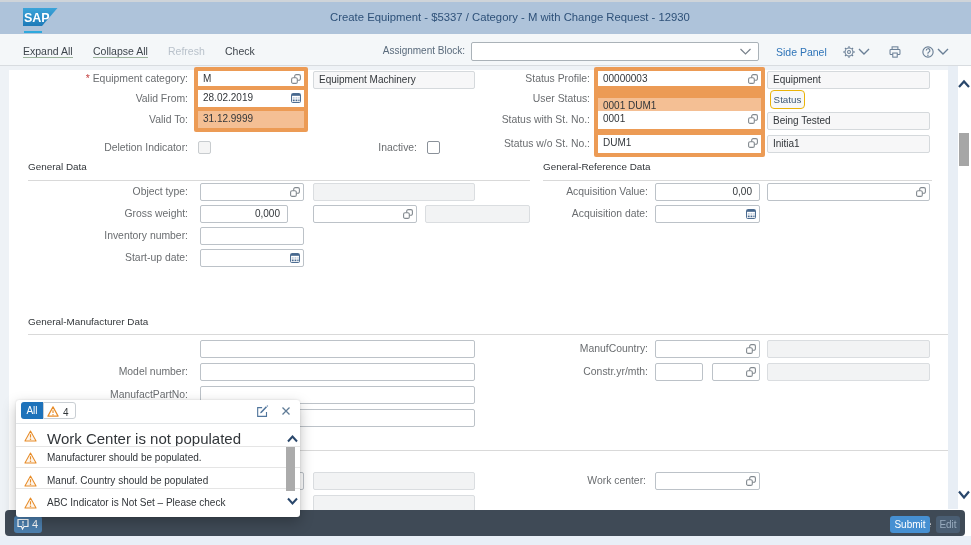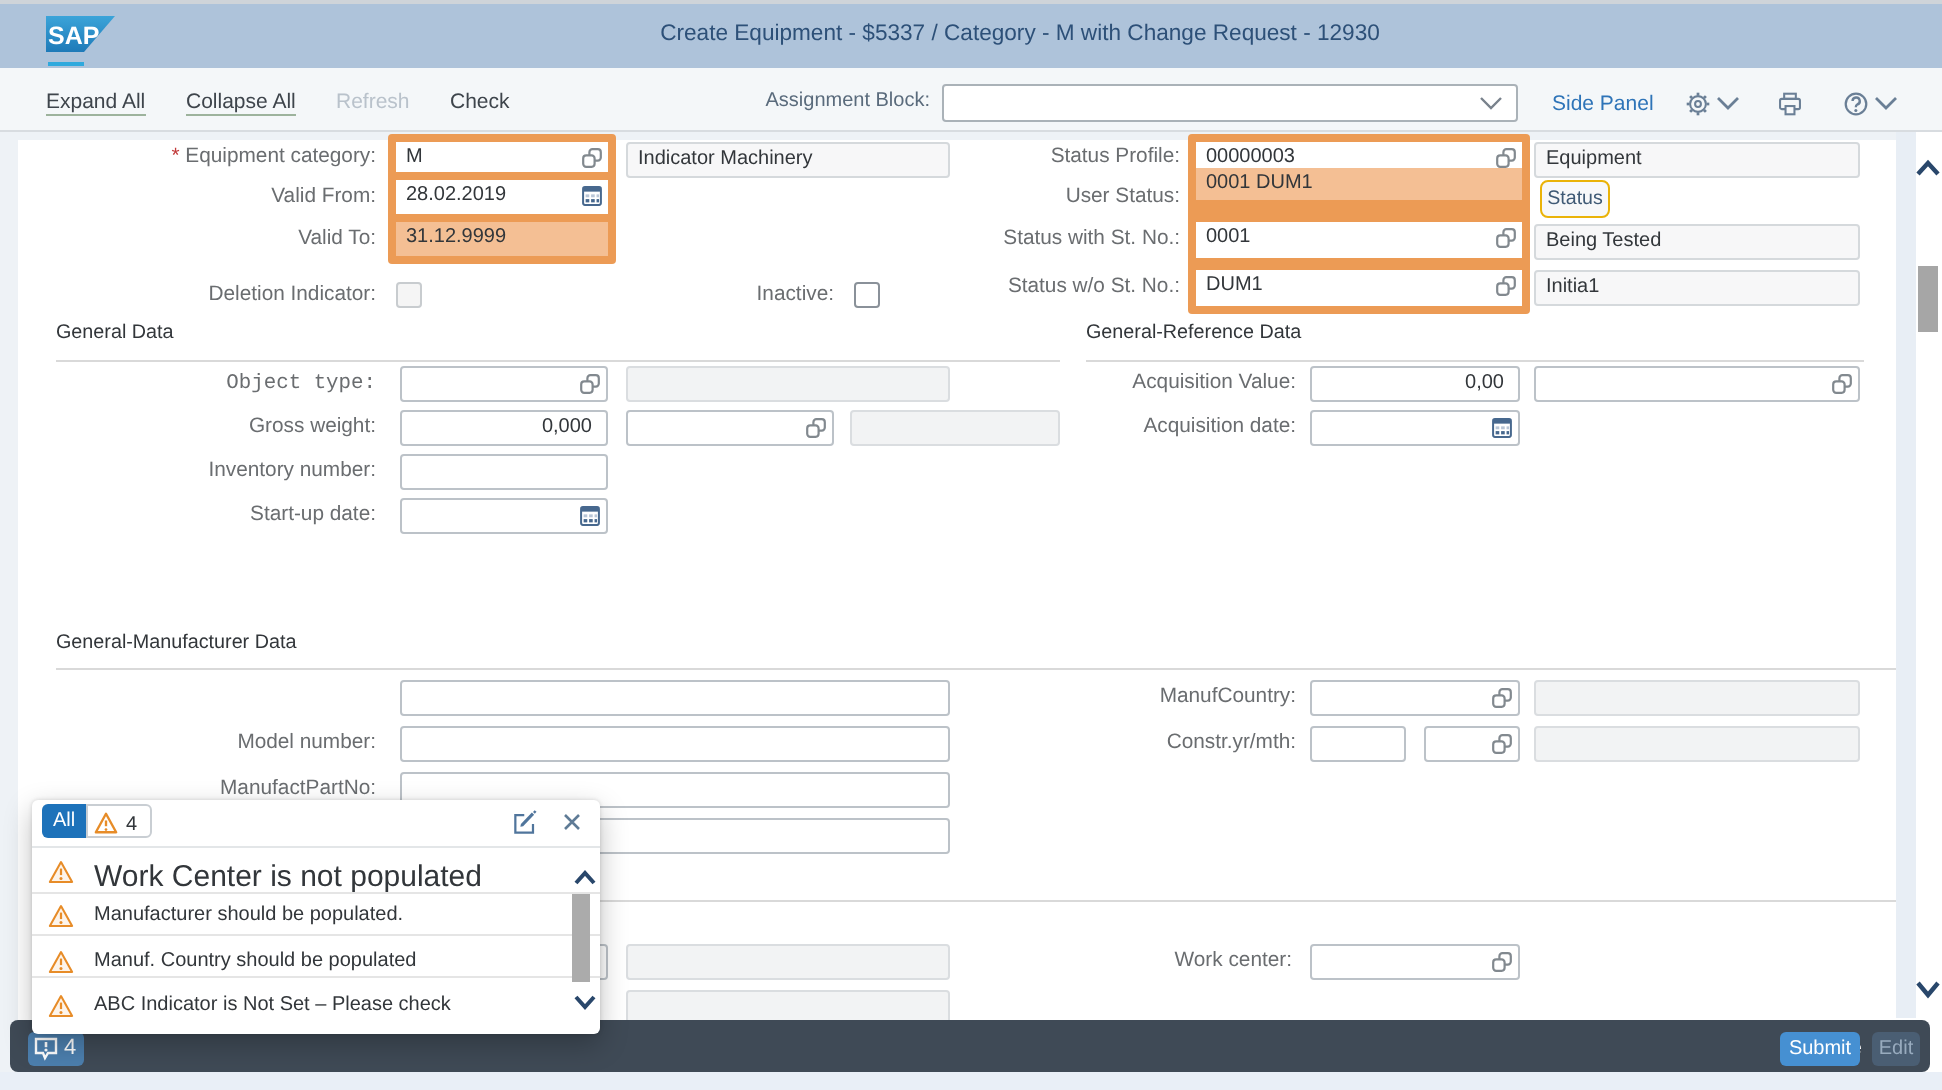--- a/index.html
+++ b/index.html
@@ -124,62 +124,62 @@
         <rect x="0.6" y="0.6" width="9.8" height="9.8" rx="1" fill="#fff" stroke="#47688e" stroke-width="1.1"></rect>
         <rect x="1.1" y="1.1" width="8.8" height="2" fill="#47688e"></rect>
         <rect x="2" y="4.6" width="2" height="1.6" fill="#b9c6d6"></rect>
         <rect x="5" y="4.6" width="2" height="1.6" fill="#b9c6d6"></rect>
         <rect x="8" y="4.6" width="1.4" height="1.6" fill="#b9c6d6"></rect>
         <rect x="2" y="7.2" width="2" height="1.8" fill="#47688e"></rect>
         <rect x="5" y="7.2" width="2" height="1.8" fill="#47688e"></rect>
         <rect x="8" y="7.2" width="1.4" height="1.8" fill="#47688e"></rect>
       </svg></div>
   <div class="ofld" style="left:198px; top:111px; width:106px; height:17px; background:#f4bf94;">31.12.9999</div>
-  <div class="abs fld ro" style="left:313px; top:71px; width:162px;">Indicator Machinery</div>
+  <div class="abs fld ro" style="left:313px; top:71px; width:162px;">Equipment Machinery</div>
   <div class="abs cb dis" style="left:198px; top:141px;"></div>
   <div class="abs cb" style="left:427px; top:141px;"></div>
 
   <div class="abs lbl" style="left:410px; top:90px;">User Status:</div>
   <div class="abs lbl" style="left:410px; top:70px;">Status Profile:</div>
   <div class="abs lbl" style="left:410px; top:111px;">Status with St. No.:</div>
   <div class="abs lbl" style="left:410px; top:135px;">Status w/o St. No.:</div>
   <div class="abs" style="left:594px; top:67px; width:171px; height:90px; background:#ec9b55; border-radius:2px;"></div>
   <div class="ofld" style="left:598px; top:71px; width:163px; height:15px; line-height:15px;">00000003<svg class="vh" width="10" height="10" viewBox="0 0 10 10">
         <rect x="3.7" y="0.6" width="5.7" height="5.7" rx="1.5" fill="#fff" stroke="#82898f" stroke-width="1.1"></rect>
         <rect x="0.6" y="3.7" width="5.7" height="5.7" rx="1.5" fill="#fff" stroke="#82898f" stroke-width="1.1"></rect>
       </svg></div>
-  <div class="ofld" style="left:598px; top:84px; width:163px; height:16px; background:#f4bf94;">0001 DUM1</div>
+  <div class="ofld" style="left:598px; top:98px; width:163px; height:16px; background:#f4bf94;">0001 DUM1</div>
   <div class="ofld" style="left:598px; top:111px; width:163px; height:18px;">0001<svg class="vh" width="10" height="10" viewBox="0 0 10 10">
         <rect x="3.7" y="0.6" width="5.7" height="5.7" rx="1.5" fill="#fff" stroke="#82898f" stroke-width="1.1"></rect>
         <rect x="0.6" y="3.7" width="5.7" height="5.7" rx="1.5" fill="#fff" stroke="#82898f" stroke-width="1.1"></rect>
       </svg></div>
   <div class="ofld" style="left:598px; top:135px; width:163px; height:18px;">DUM1<svg class="vh" width="10" height="10" viewBox="0 0 10 10">
         <rect x="3.7" y="0.6" width="5.7" height="5.7" rx="1.5" fill="#fff" stroke="#82898f" stroke-width="1.1"></rect>
         <rect x="0.6" y="3.7" width="5.7" height="5.7" rx="1.5" fill="#fff" stroke="#82898f" stroke-width="1.1"></rect>
       </svg></div>
   <div class="abs fld ro" style="left:767px; top:71px; width:163px;">Equipment</div>
   <div class="abs" style="left:770px; top:90px; width:35px; height:19px; background:#f7f8f9; border:1px solid #eab308; border-radius:4px; font-size:9.8px; color:#3f5a75; text-align:center; line-height:17px;">Status</div>
   <div class="abs fld ro" style="left:767px; top:112px; width:163px;">Being Tested</div>
   <div class="abs fld ro" style="left:767px; top:135px; width:163px;">Initia1</div>
 
   <div class="abs sech" style="left:28px; top:161px;">General Data</div>
   <div class="abs secline" style="left:28px; top:180px; width:502px;"></div>
   <div class="abs sech" style="left:543px; top:161px;">General-Reference Data</div>
   <div class="abs secline" style="left:543px; top:180px; width:389px;"></div>
 
-  <div class="abs lbl" style="left:8px; top:183px;font-family:Liberation Mono, monospace;">Object type:</div>
+  <div class="abs lbl" style="left:8px; top:183px;">Object type:</div>
   <div class="abs fld" style="left:200px; top:183px; width:104px;">
       <svg class="vh" width="10" height="10" viewBox="0 0 10 10">
         <rect x="3.7" y="0.6" width="5.7" height="5.7" rx="1.5" fill="#fff" stroke="#82898f" stroke-width="1.1"></rect>
         <rect x="0.6" y="3.7" width="5.7" height="5.7" rx="1.5" fill="#fff" stroke="#82898f" stroke-width="1.1"></rect>
       </svg>
     </div>
   <div class="abs fld dis" style="left:313px; top:183px; width:162px;"></div>
   <div class="abs lbl" style="left:8px; top:205px;">Gross weight:</div>
-  <div class="abs fld num" style="left:200px; top:205px; width:104px;">0,000</div>
+  <div class="abs fld num" style="left:200px; top:205px; width:88px;">0,000</div>
   <div class="abs fld" style="left:313px; top:205px; width:104px;">
       <svg class="vh" width="10" height="10" viewBox="0 0 10 10">
         <rect x="3.7" y="0.6" width="5.7" height="5.7" rx="1.5" fill="#fff" stroke="#82898f" stroke-width="1.1"></rect>
         <rect x="0.6" y="3.7" width="5.7" height="5.7" rx="1.5" fill="#fff" stroke="#82898f" stroke-width="1.1"></rect>
       </svg>
     </div>
   <div class="abs fld dis" style="left:425px; top:205px; width:105px;"></div>
   <div class="abs lbl" style="left:8px; top:227px;">Inventory number:</div>
   <div class="abs fld" style="left:200px; top:227px; width:104px;"></div>
   <div class="abs lbl" style="left:8px; top:249px;">Start-up date:</div>

